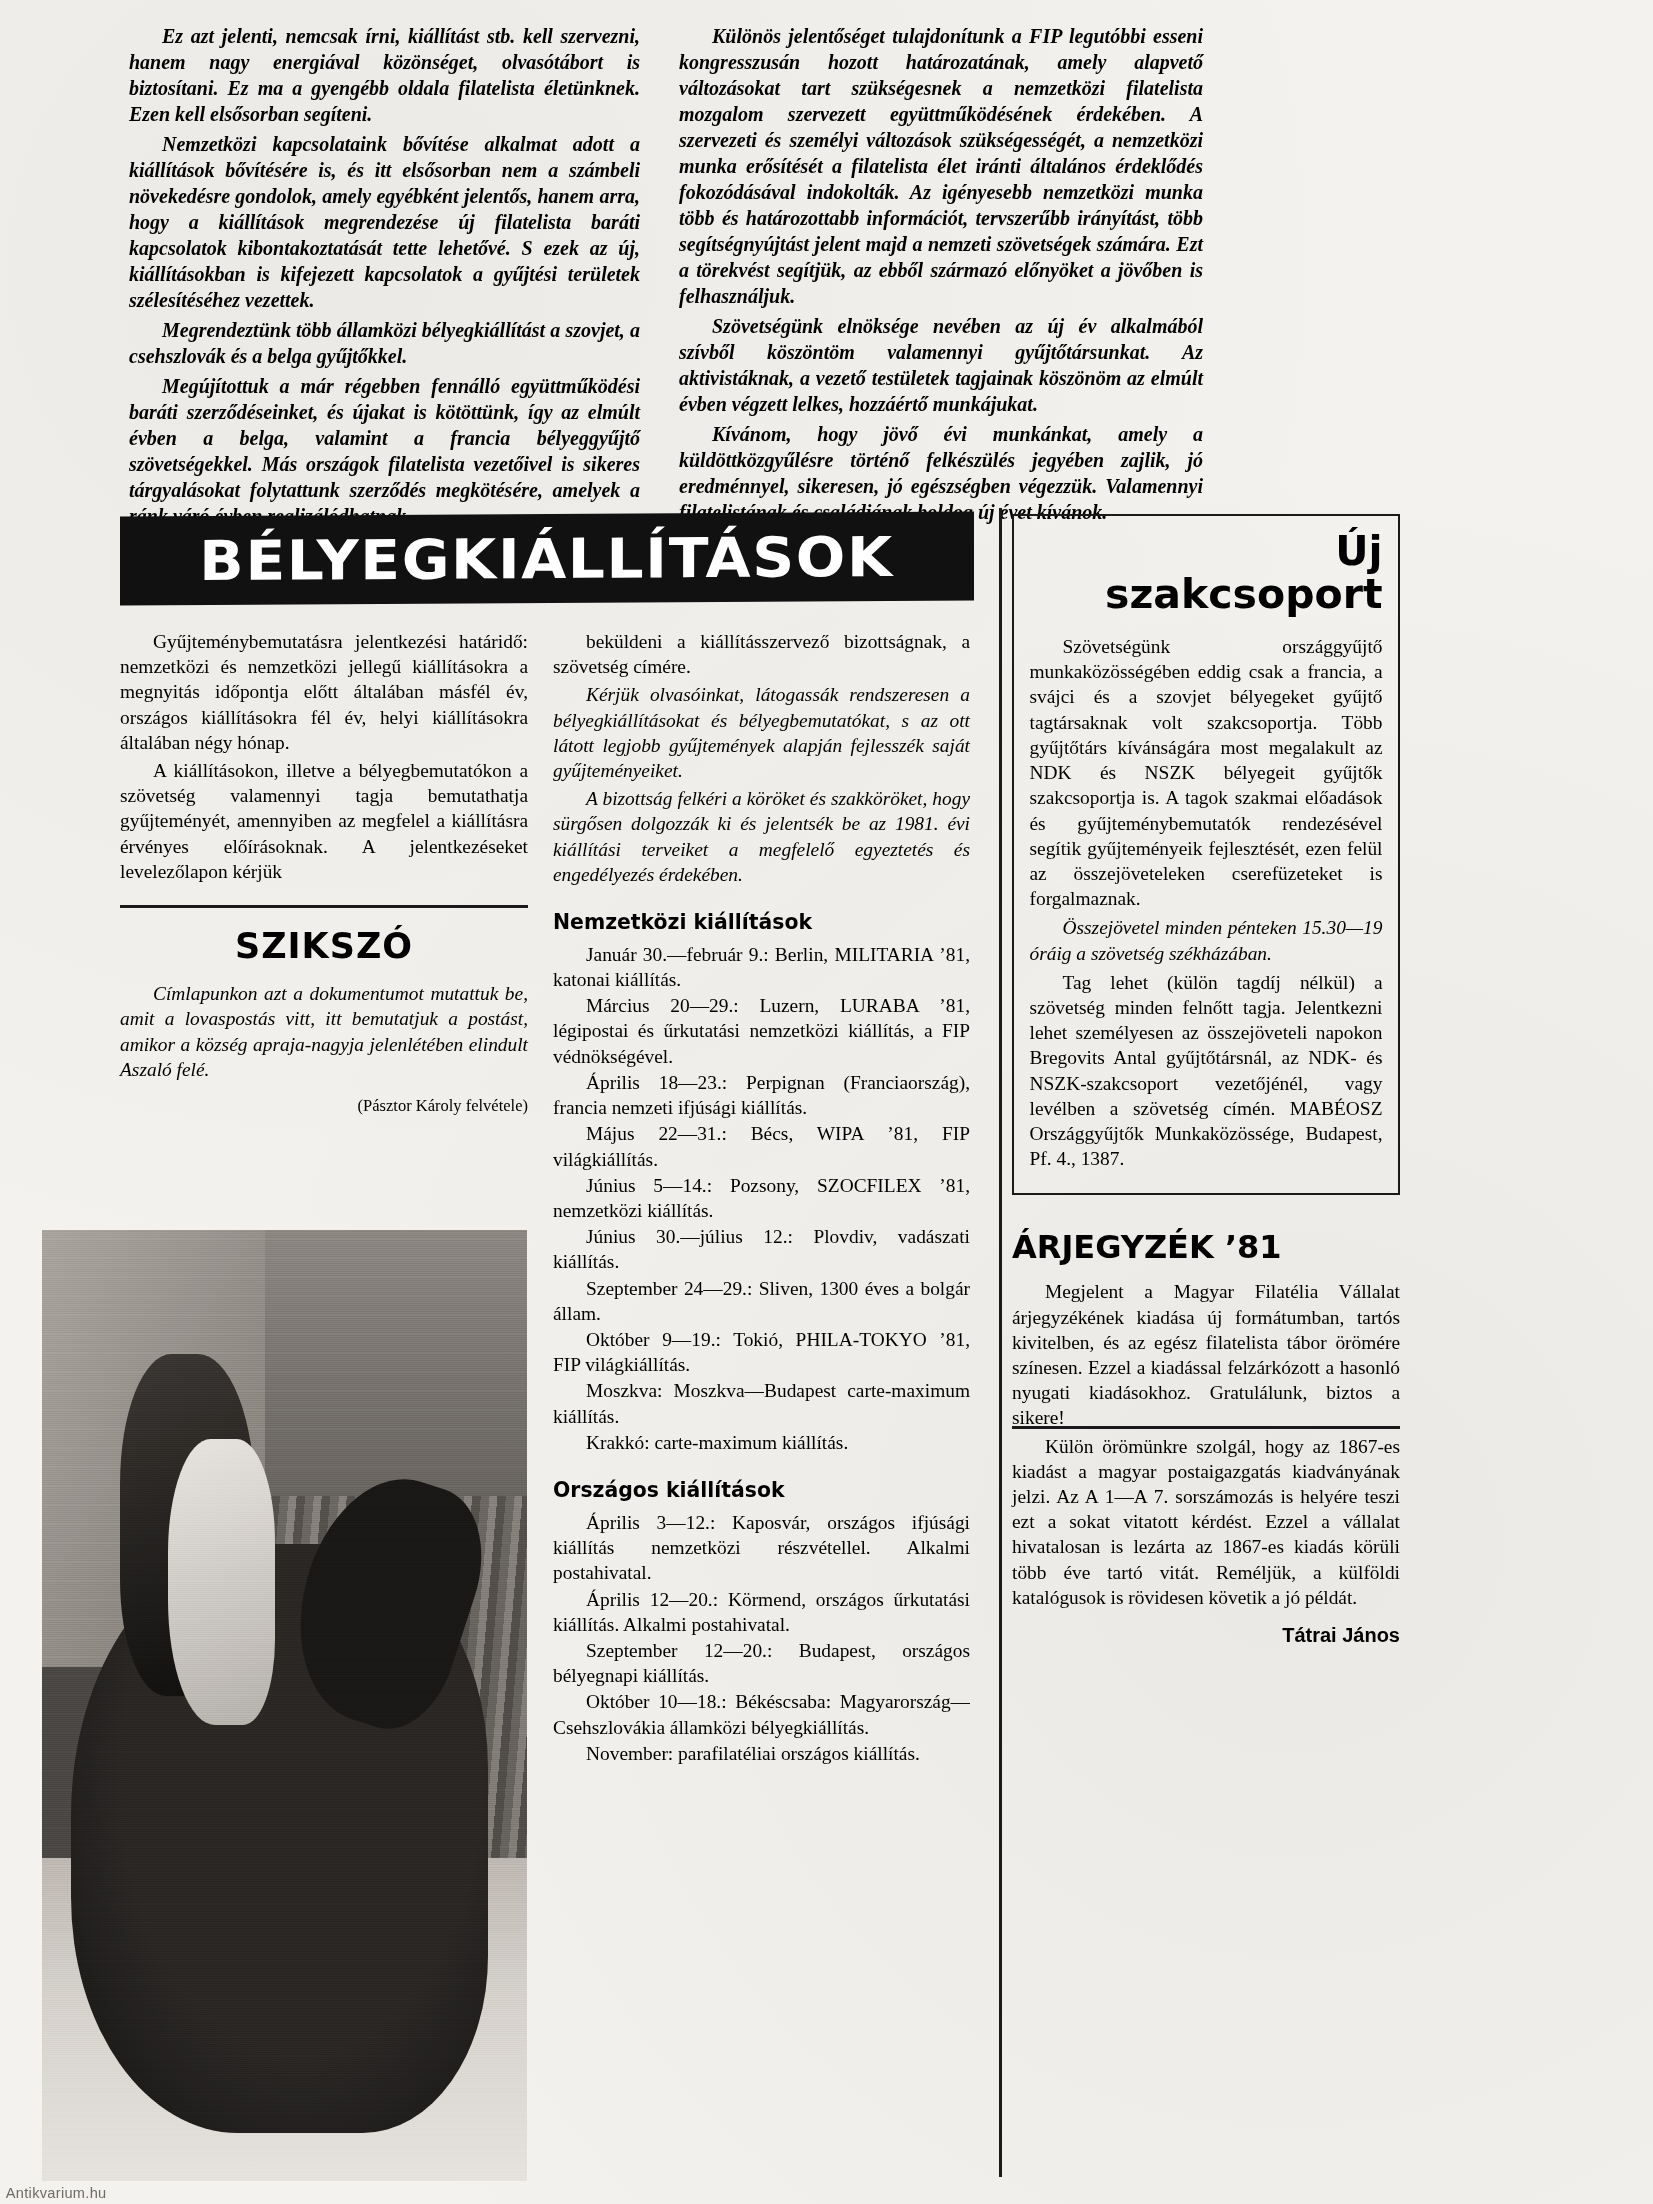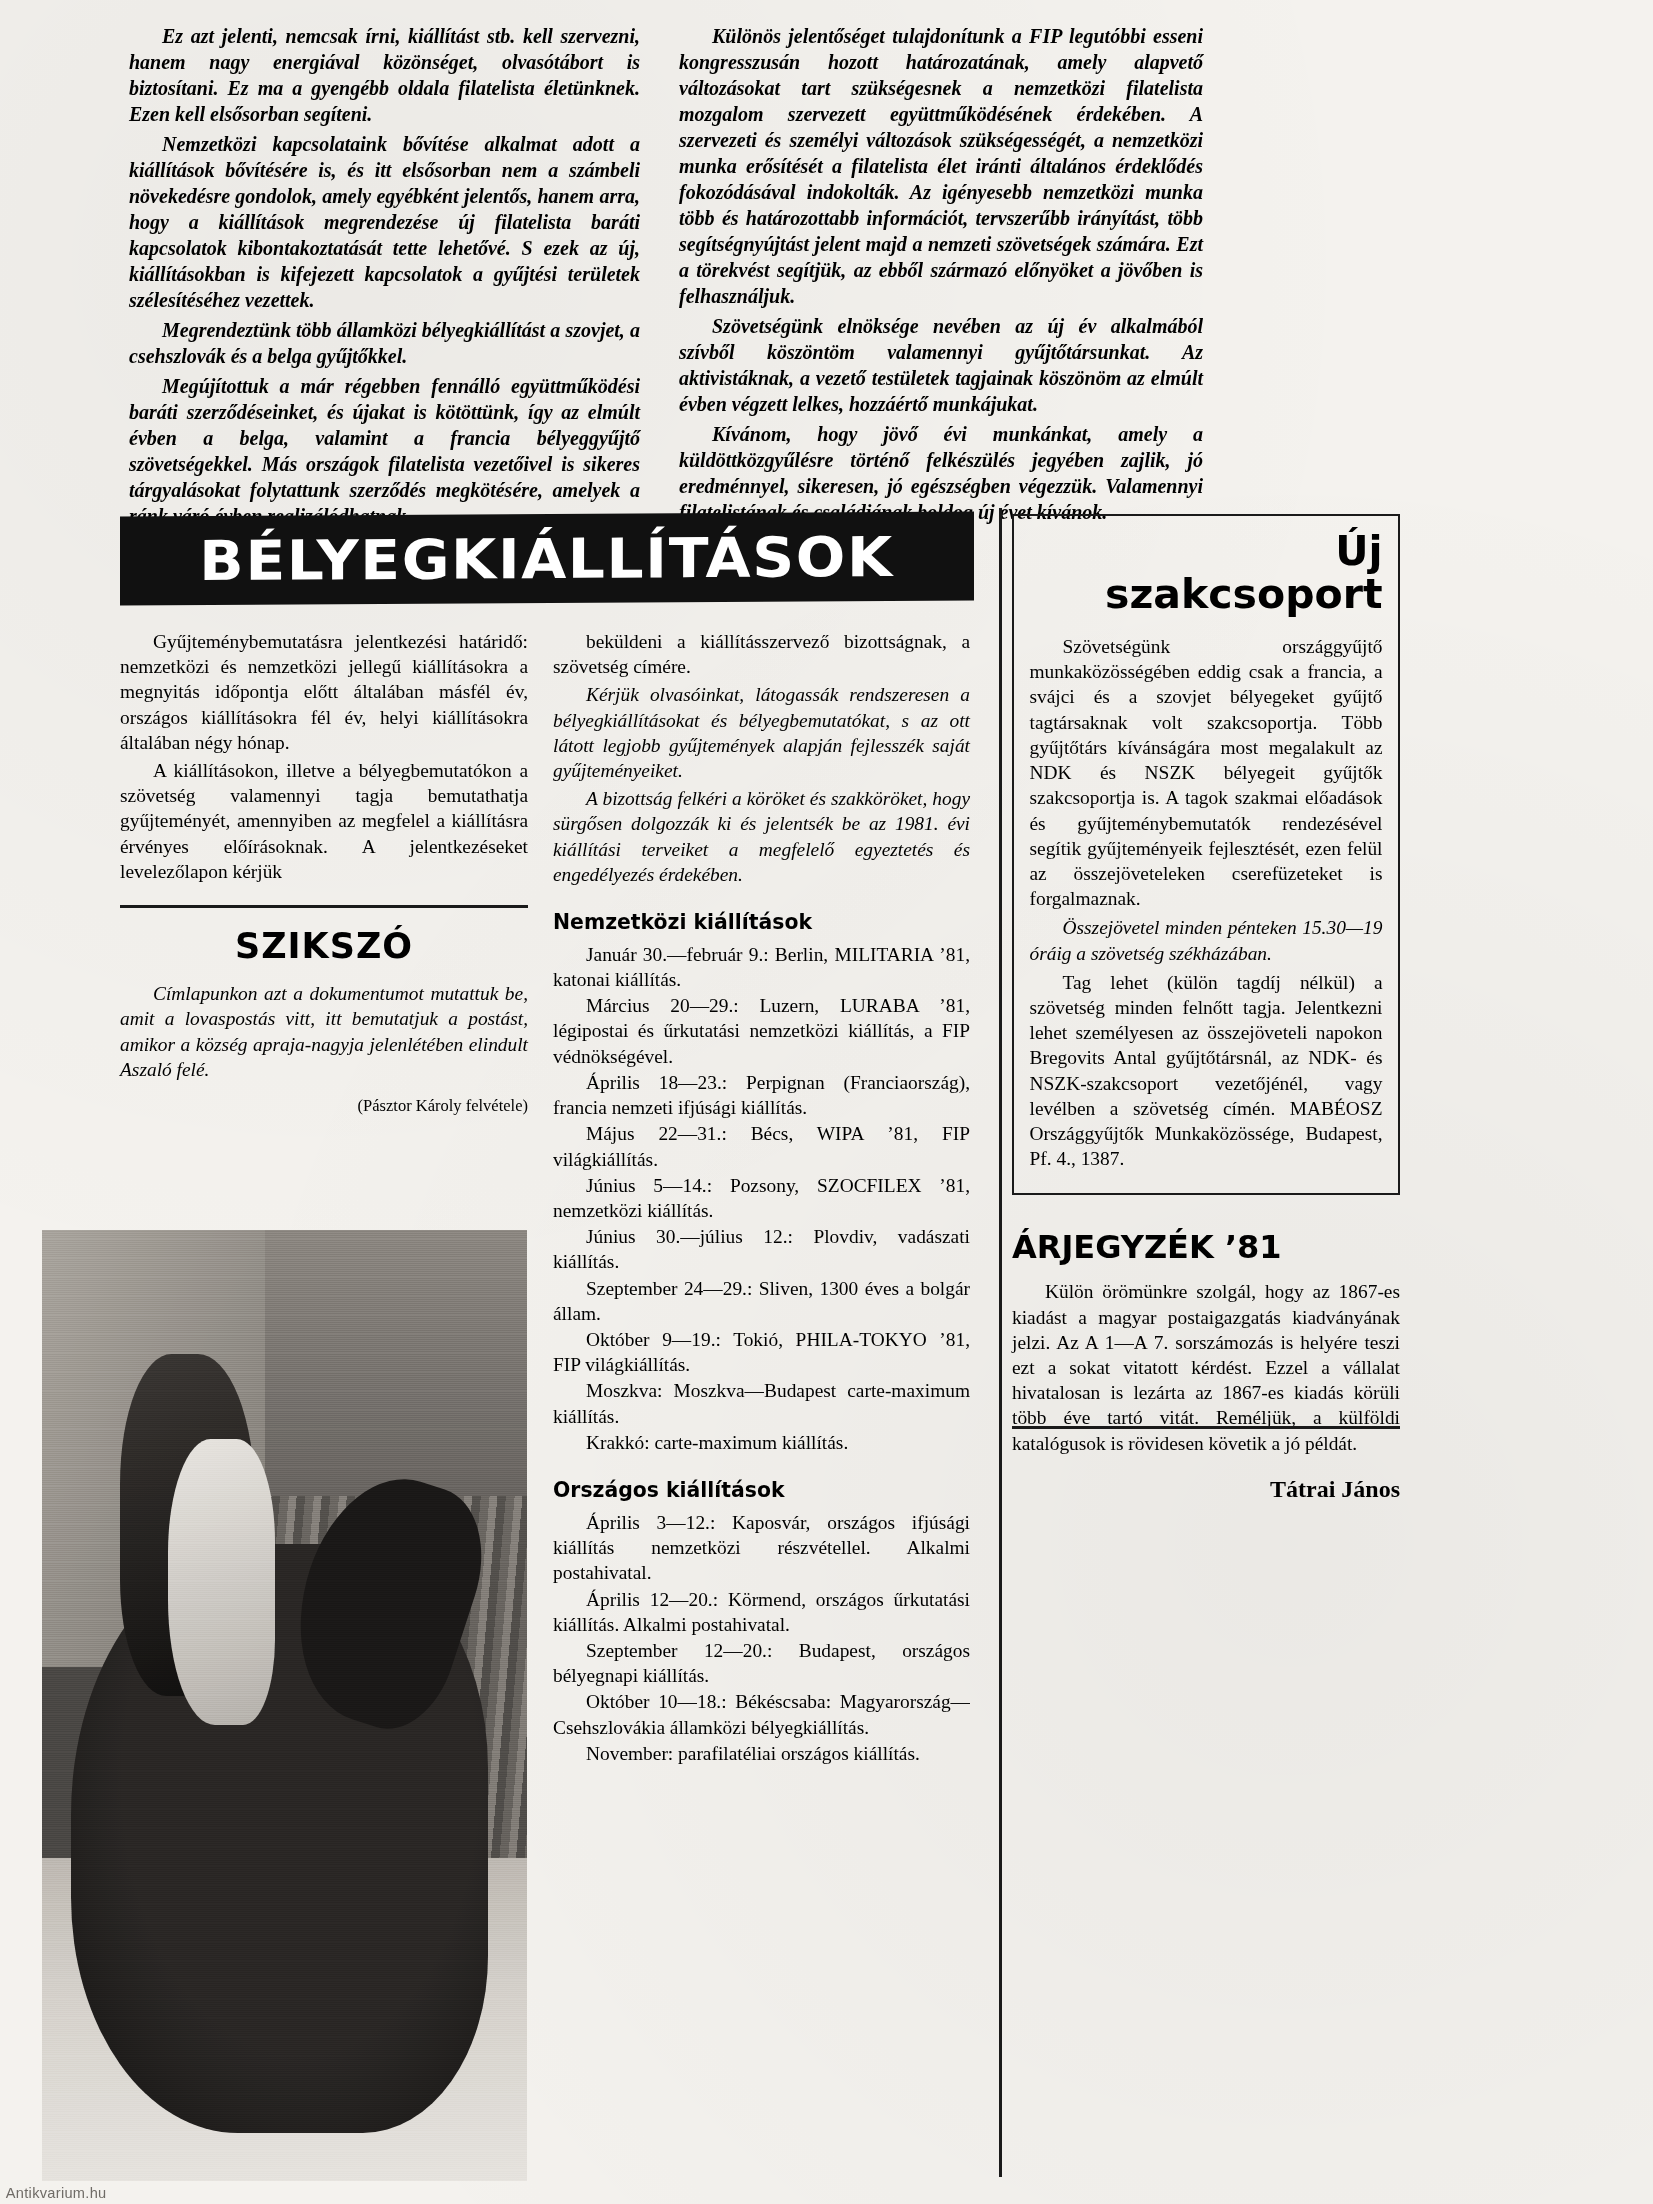--- a/index.html
+++ b/index.html
@@ -178,24 +178,24 @@
   #arjegyzek-title {
     font-family: "DejaVu Sans", sans-serif;
     font-weight: bold;
     font-size: 32px;
     margin: 33px 0 13.6px 0;
   }
   #col-R2 { font-size: 19.4px; }
   #col-R2 p { margin-bottom: 2.9px; }
   .sign {
     text-align: right;
-    font-family: Liberation Serif, serif;
-    font-weight: bold;
-    font-size: 24px;
-    margin-top: 20px;
+    font-family: Liberation Sans, sans-serif;
+    font-weight: bold;
+    font-size: 20px;
+    margin-top: 14px;
   }
   .vdiv {
     position: absolute;
     background: #1a1a1a;
   }
   #watermark {
     position: absolute;
     left: 5.8px; bottom: 3.9px;
     font-family: "Liberation Sans", sans-serif;
     font-size: 14.6px;
@@ -279,20 +279,21 @@
         <div>Új</div>
         <div>szakcsoport</div>
       </div>
       <p>Szövetségünk országgyűjtő munkaközösségében eddig csak a francia, a svájci és a szovjet bélyegeket gyűjtő tagtársaknak volt szakcsoportja. Több gyűjtőtárs kívánságára most megalakult az NDK és NSZK bélyegeit gyűjtők szakcsoportja is. A tagok szakmai előadások és gyűjteménybemutatók rendezésével segítik gyűjteményeik fejlesztését, ezen felül az összejöveteleken cserefüzeteket is forgalmaznak.</p>
       <p class="it">Összejövetel minden pénteken 15.30—19 óráig a szövetség székházában.</p>
       <p>Tag lehet (külön tagdíj nélkül) a szövetség minden felnőtt tagja. Jelentkezni lehet személyesen az összejöveteli napokon Bregovits Antal gyűjtőtársnál, az NDK- és NSZK-szakcsoport vezetőjénél, vagy levélben a szövetség címén. MABÉOSZ Országgyűjtők Munkaközössége, Budapest, Pf. 4., 1387.</p>
     </div>
 
     <div id="arjegyzek-title">ÁRJEGYZÉK ’81</div>
     <div id="col-R2">
+      <p>Megjelent a Magyar Filatélia Vállalat árjegyzékének kiadása új formátumban, tartós kivitelben, és az egész filatelista tábor örömére színesen. Ezzel a kiadással felzárkózott a hasonló nyugati kiadásokhoz. Gratulálunk, biztos a sikere!</p>
       <p>Külön örömünkre szolgál, hogy az 1867-es kiadást a magyar postaigazgatás kiadványának jelzi. Az A 1—A 7. sorszámozás is helyére teszi ezt a sokat vitatott kérdést. Ezzel a vállalat hivatalosan is lezárta az 1867-es kiadás körüli több éve tartó vitát. Reméljük, a külföldi katalógusok is rövidesen követik a jó példát.</p>
       <div class="sign">Tátrai János</div>
     </div>
   </div>
 
   <div class="vdiv" style="left:999px; top:508px; width:2.9px; height:1669px;"></div>
   <div class="vdiv" style="left:1012px; top:1426px; width:388px; height:2.9px;"></div>
 
   <div id="watermark">Antikvarium.hu</div>
 </div>

